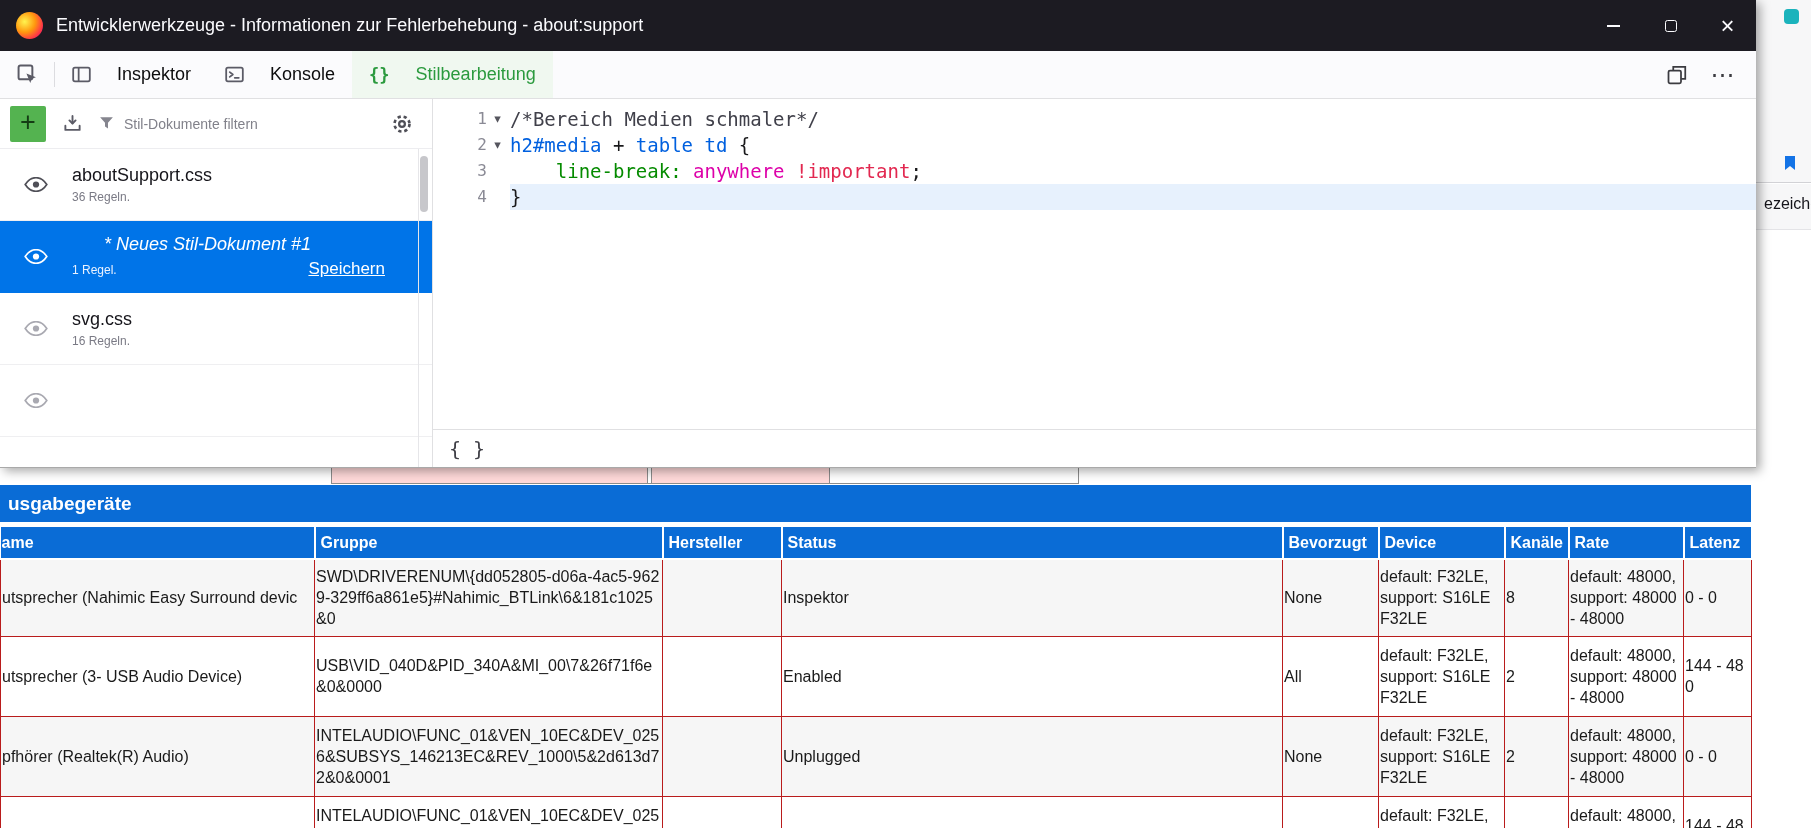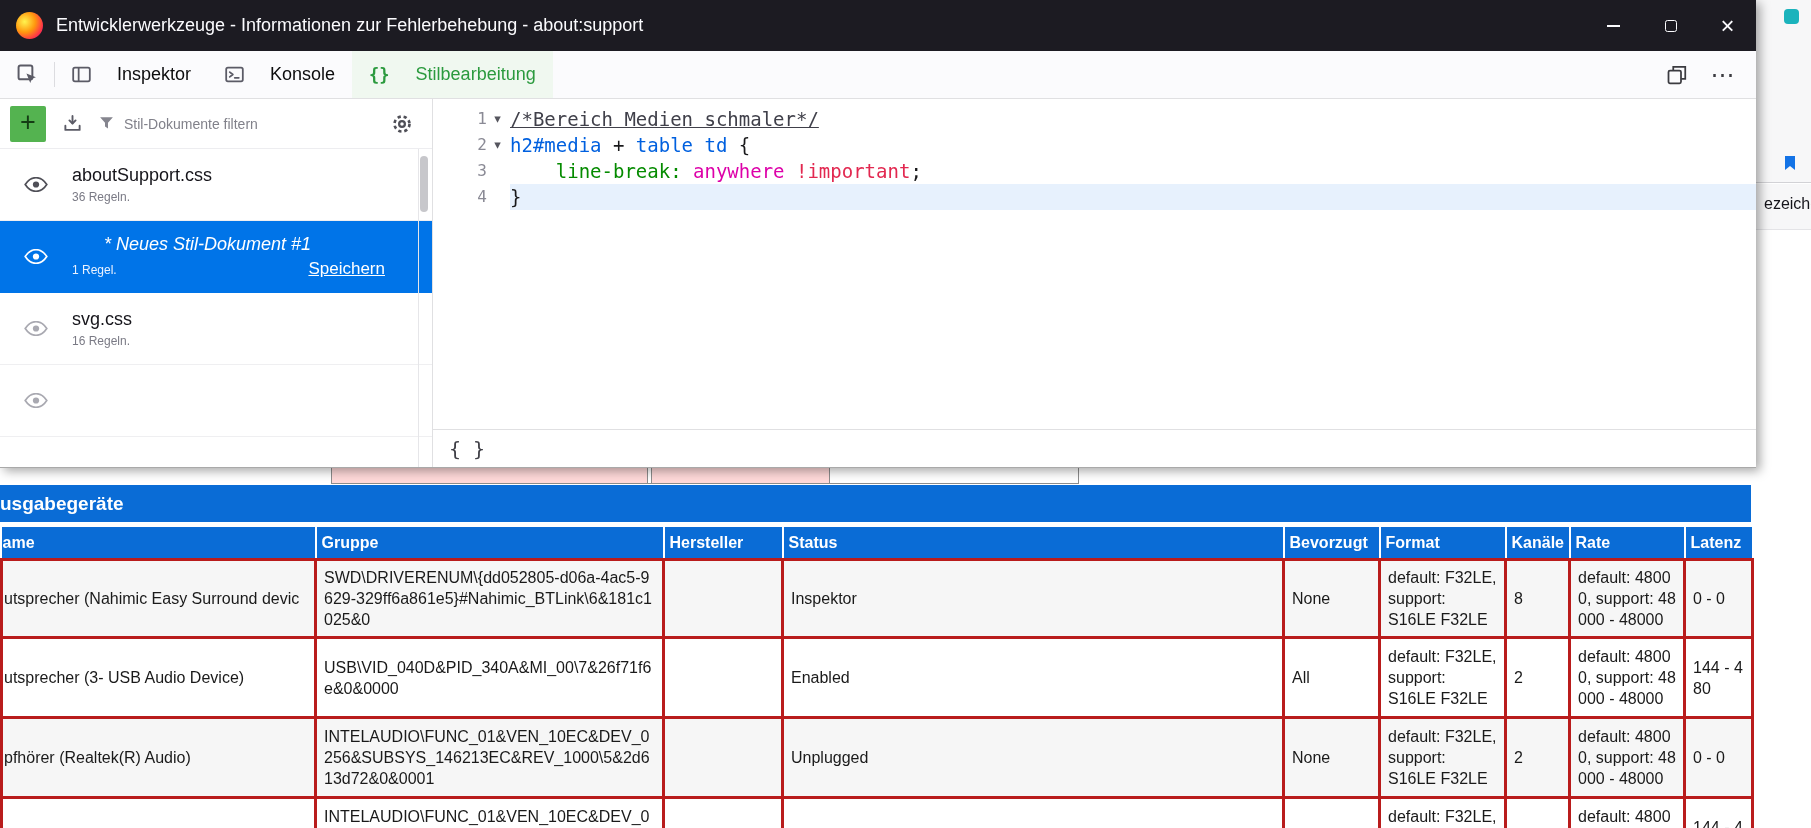--- a/index.html
+++ b/index.html
@@ -14,30 +14,30 @@
           background: #fff; overflow: hidden; color: #1a1a1a; }
   .fragment { position: absolute; left: 331px; top: 0; height: 16px; width: 748px;
               display: flex; border: 1px solid #8c8c8c; border-top: none; background: #fff; }
   .frag-pink1 { width: 316px; background: #ffd9d9; border-right: 1px solid #8c8c8c; }
   .frag-gap   { width: 4px; background: #fff; border-right: 1px solid #8c8c8c; }
   .frag-pink2 { width: 178px; background: #ffd9d9; border-right: 1px solid #8c8c8c; }
   .frag-rest  { flex: 1; }
 
   .section-band { position: absolute; left: 0; top: 17px; width: 1751px; height: 37px;
                   background: #0a6cd6; color: #fff; display: flex; align-items: center;
-                  font-size: 19px; font-weight: bold; }
+                  font-size: 19px; font-weight: bold; padding-left: 8px; }
 
   .audio-table { position: absolute; left: 0; top: 57px; width: 1751px;
                  border-collapse: collapse; table-layout: fixed;
                  font-size: 16px; line-height: 21px; }
   .audio-table th { background: #0a6cd6; color: #fff; text-align: left; font-weight: bold;
                     padding: 5px 5px; border: 2px solid #fff; font-size: 16px; height: 31px;
                     white-space: nowrap; overflow: hidden; }
   .audio-table th:first-child { padding-left: 1px; border-left: none; }
-  .audio-table td { border: 3px solid #b91c1c; padding: 6px 7px; vertical-align: middle;
+  .audio-table td { border: 1px solid #b91c1c; padding: 6px 1px; vertical-align: middle;
                     overflow: hidden; background: #fff; }
   .audio-table tr.shade td { background: #f6f6f6; }
   .audio-table td:nth-child(1) { white-space: nowrap; padding-left: 1px; }
   .audio-table td:nth-child(2),
   .audio-table td:nth-child(8),
   .audio-table td:nth-child(9) { word-break: break-all; }
   .row-1 { height: 77px; } .row-2 { height: 80px; } .row-3 { height: 80px; } .row-4 { height: 80px; }
 
   
   .strip { position: absolute; left: 1756px; top: 0; width: 55px; height: 468px;
@@ -125,21 +125,21 @@
   .code-area { position: absolute; top: 0; left: 0; right: 0; bottom: 38px;
                overflow: hidden; padding-top: 7px; cursor: text; }
   .code-line { display: flex; height: 26px; line-height: 26px; }
   .gutter-cell { width: 77px; flex: none; display: flex; justify-content: flex-end;
                  align-items: center; gap: 3px; padding-right: 5px; }
   .lnum { color: #8a8a95; font-size: 16px; }
   .fold { width: 15px; text-align: center; color: #55555e; font-size: 13px;
           font-family: "Liberation Sans", sans-serif; }
   .code-cell { flex: 1; white-space: pre; color: #18181a; }
   .line-active .code-cell { background: #e7f1fd; }
-  .tok-comment { color: #40404a; text-decoration: underline; }
+  .tok-comment { color: #40404a; }
   .tok-selector { color: #0060df; }
   .tok-property { color: #058b00; }
   .tok-value { color: #dd00a9; }
   .tok-important { color: #e22850; }
   .editor-footer { position: absolute; left: 0; right: 0; bottom: 0; height: 38px;
                    border-top: 1px solid #e0e0e2; background: #fff; display: flex;
                    align-items: center; padding-left: 16px; font-size: 20px; color: #3f3f46; }
 
   svg.ic { display: block; }
 </style>
@@ -170,21 +170,21 @@
         <col style="width:115px">
         <col style="width:68px">
     </colgroup>
     <thead>
       <tr>
         <th>ame</th>
         <th>Gruppe</th>
         <th>Hersteller</th>
         <th>Status</th>
         <th>Bevorzugt</th>
-        <th>Format</th>
+        <th>Device</th>
         <th>Kanäle</th>
         <th>Rate</th>
         <th>Latenz</th>
       </tr>
     </thead>
     <tbody>
       <tr class="row-1 shade">
         <td>utsprecher (Nahimic Easy Surround devic</td>
         <td>SWD\DRIVERENUM\{dd052805-d06a-4ac5-9629-329ff6a861e5}#Nahimic_BTLink\6&amp;181c1025&amp;0</td>
         <td></td>

